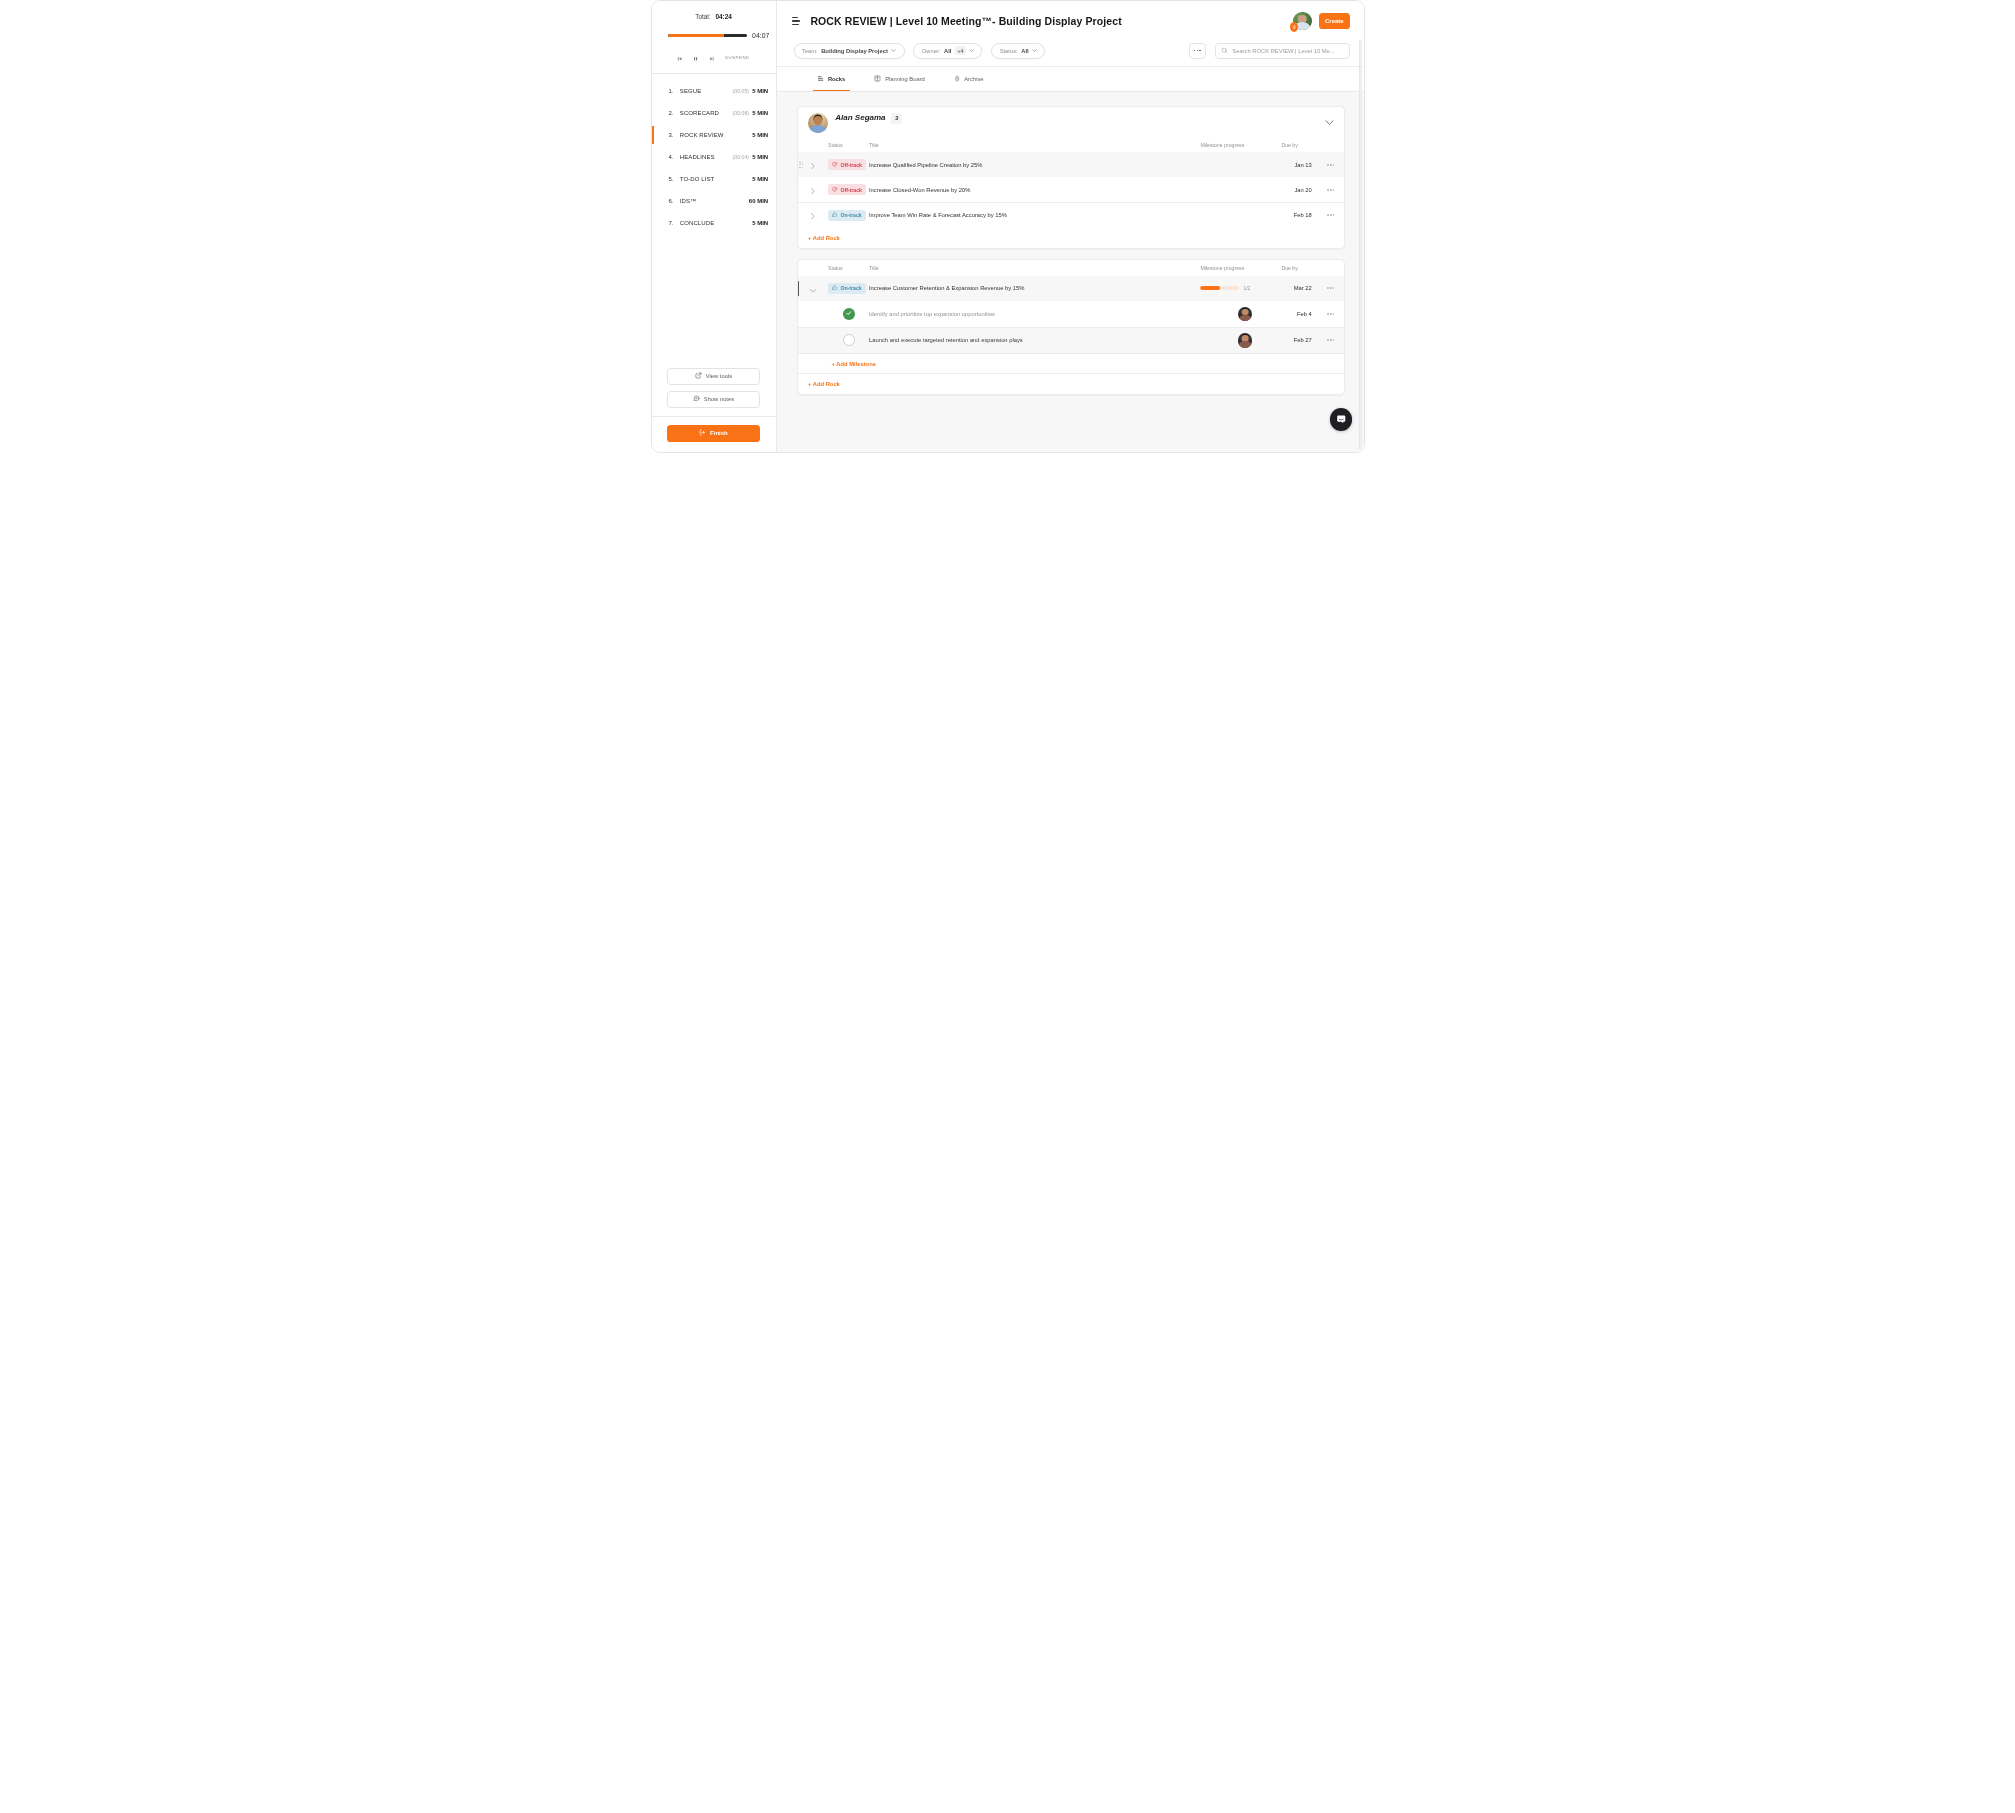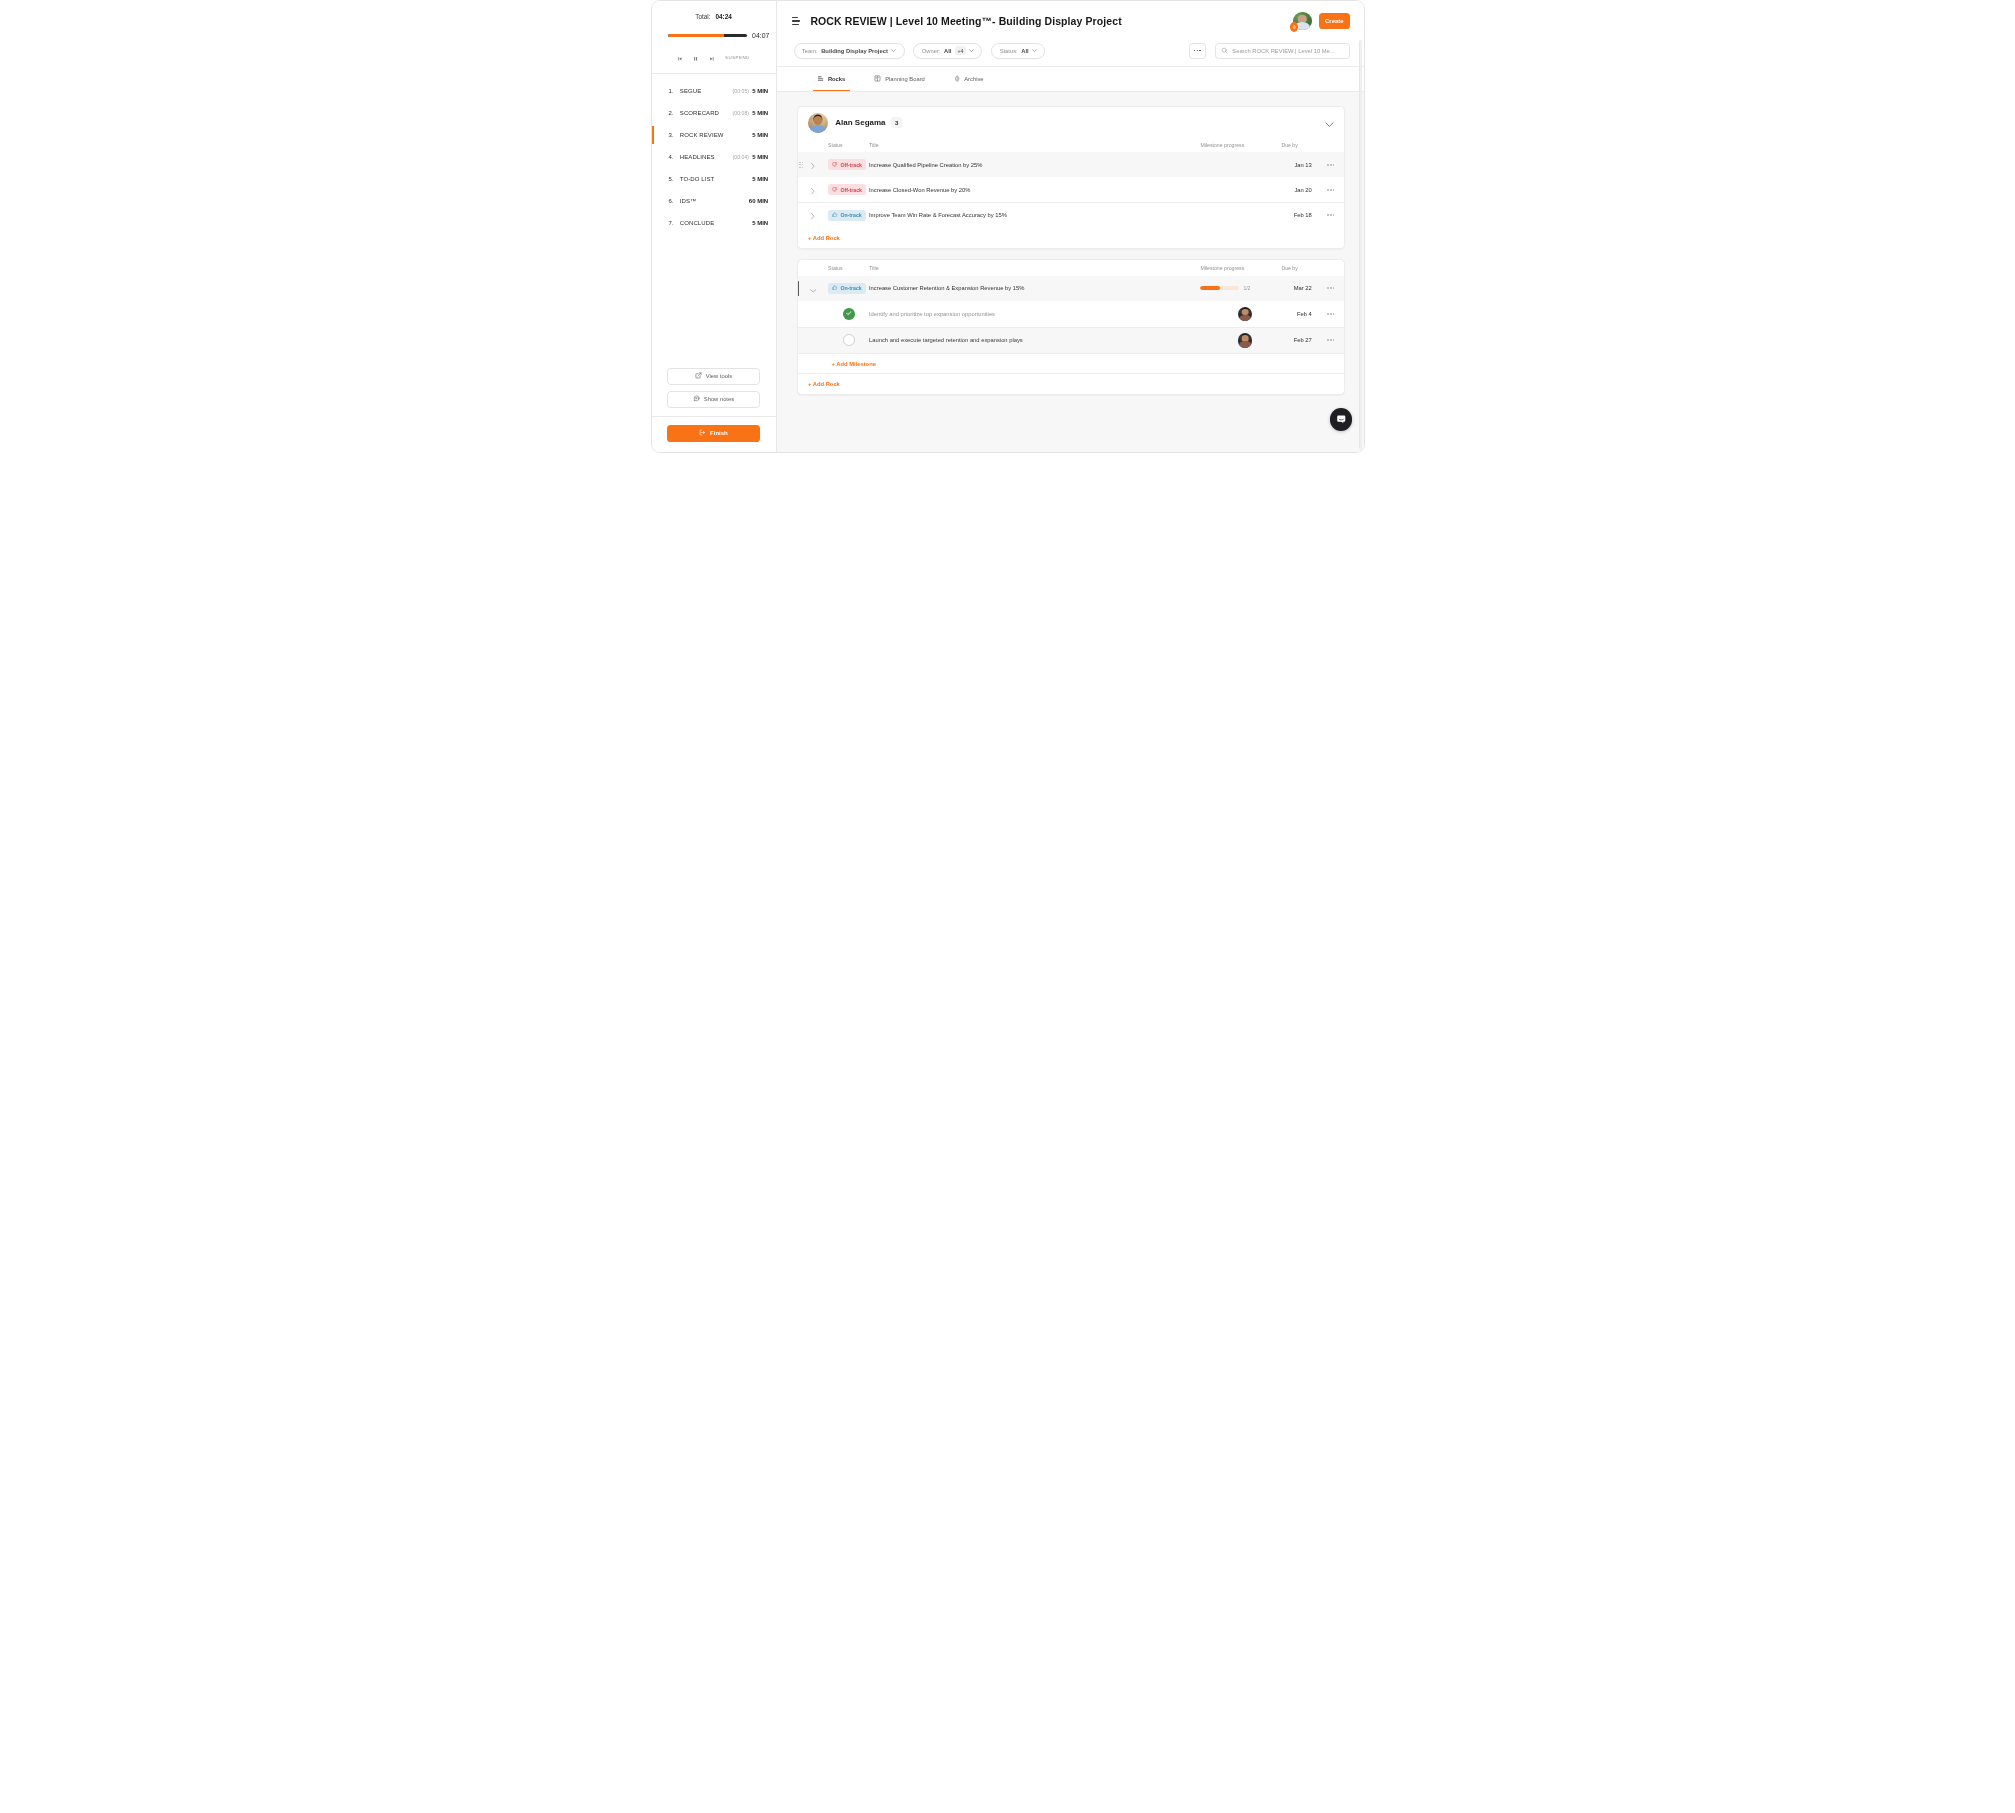--- a/index.html
+++ b/index.html
@@ -73,21 +73,21 @@
   .search-box input::placeholder { color:#9b9b9b; }
   .header-sep { border:none; border-top:0.4px solid #ececec; }
 
   .tabbar { height:25px; display:flex; align-items:center; gap:29px; padding-left:41px; background:#fff; border-bottom:0.4px solid #e9e9e9; }
   .tab { position:relative; height:100%; display:flex; align-items:center; gap:4px; font-size:5.8px; color:#5c6066; cursor:pointer; }
   .tab.active { color:#2e3238; font-weight:700; }
   .tab.active::after { content:""; position:absolute; left:-4.8px; right:-4.8px; bottom:-0.4px; height:1.6px; background:#f97316; }
 
   .content { flex:1; background:#f7f7f8; overflow:hidden; padding:13.7px 18.5px 0 20px; display:flex; flex-direction:column; gap:10.5px; }
   .card { background:#fff; border:0.4px solid #ececec; border-radius:4.8px; box-shadow:0 0.4px 1.2px rgba(0,0,0,.04); overflow:hidden; flex:0 0 auto; }
-  .card-head { display:flex; align-items:center; padding:6.4px 10.5px 4px 10.5px; }
+  .card-head { display:flex; align-items:flex-start; padding:6.4px 10.5px 4px 10.5px;font-style:italic; }
   .owner-name { margin-left:7.3px; font-size:8px; font-weight:800; color:#1d1d1d; }
   .count-badge { margin-left:5.6px; min-width:11px; height:11px; padding:0 2.8px; background:#f4f4f4; border-radius:2.8px;
                  display:flex; align-items:center; justify-content:center; font-size:6px; font-weight:700; color:#2b2b2b; }
   .card-head .collapse { margin-left:auto; display:flex; gap:10.5px; }
   .icon-btn { background:none; border:none; cursor:pointer; display:flex; align-items:center; color:#6f7277; }
 
   .rock-grid { display:grid; grid-template-columns:8px 14.5px 49px 1fr 69px 48px 26.6px; align-items:center; }
   .col-head { height:15.3px; font-size:5.2px; color:#8f9398; }
   .col-head > div { display:flex; align-items:center; height:100%; }
   .rock-row { height:25px; font-size:5.8px; color:#333; }

